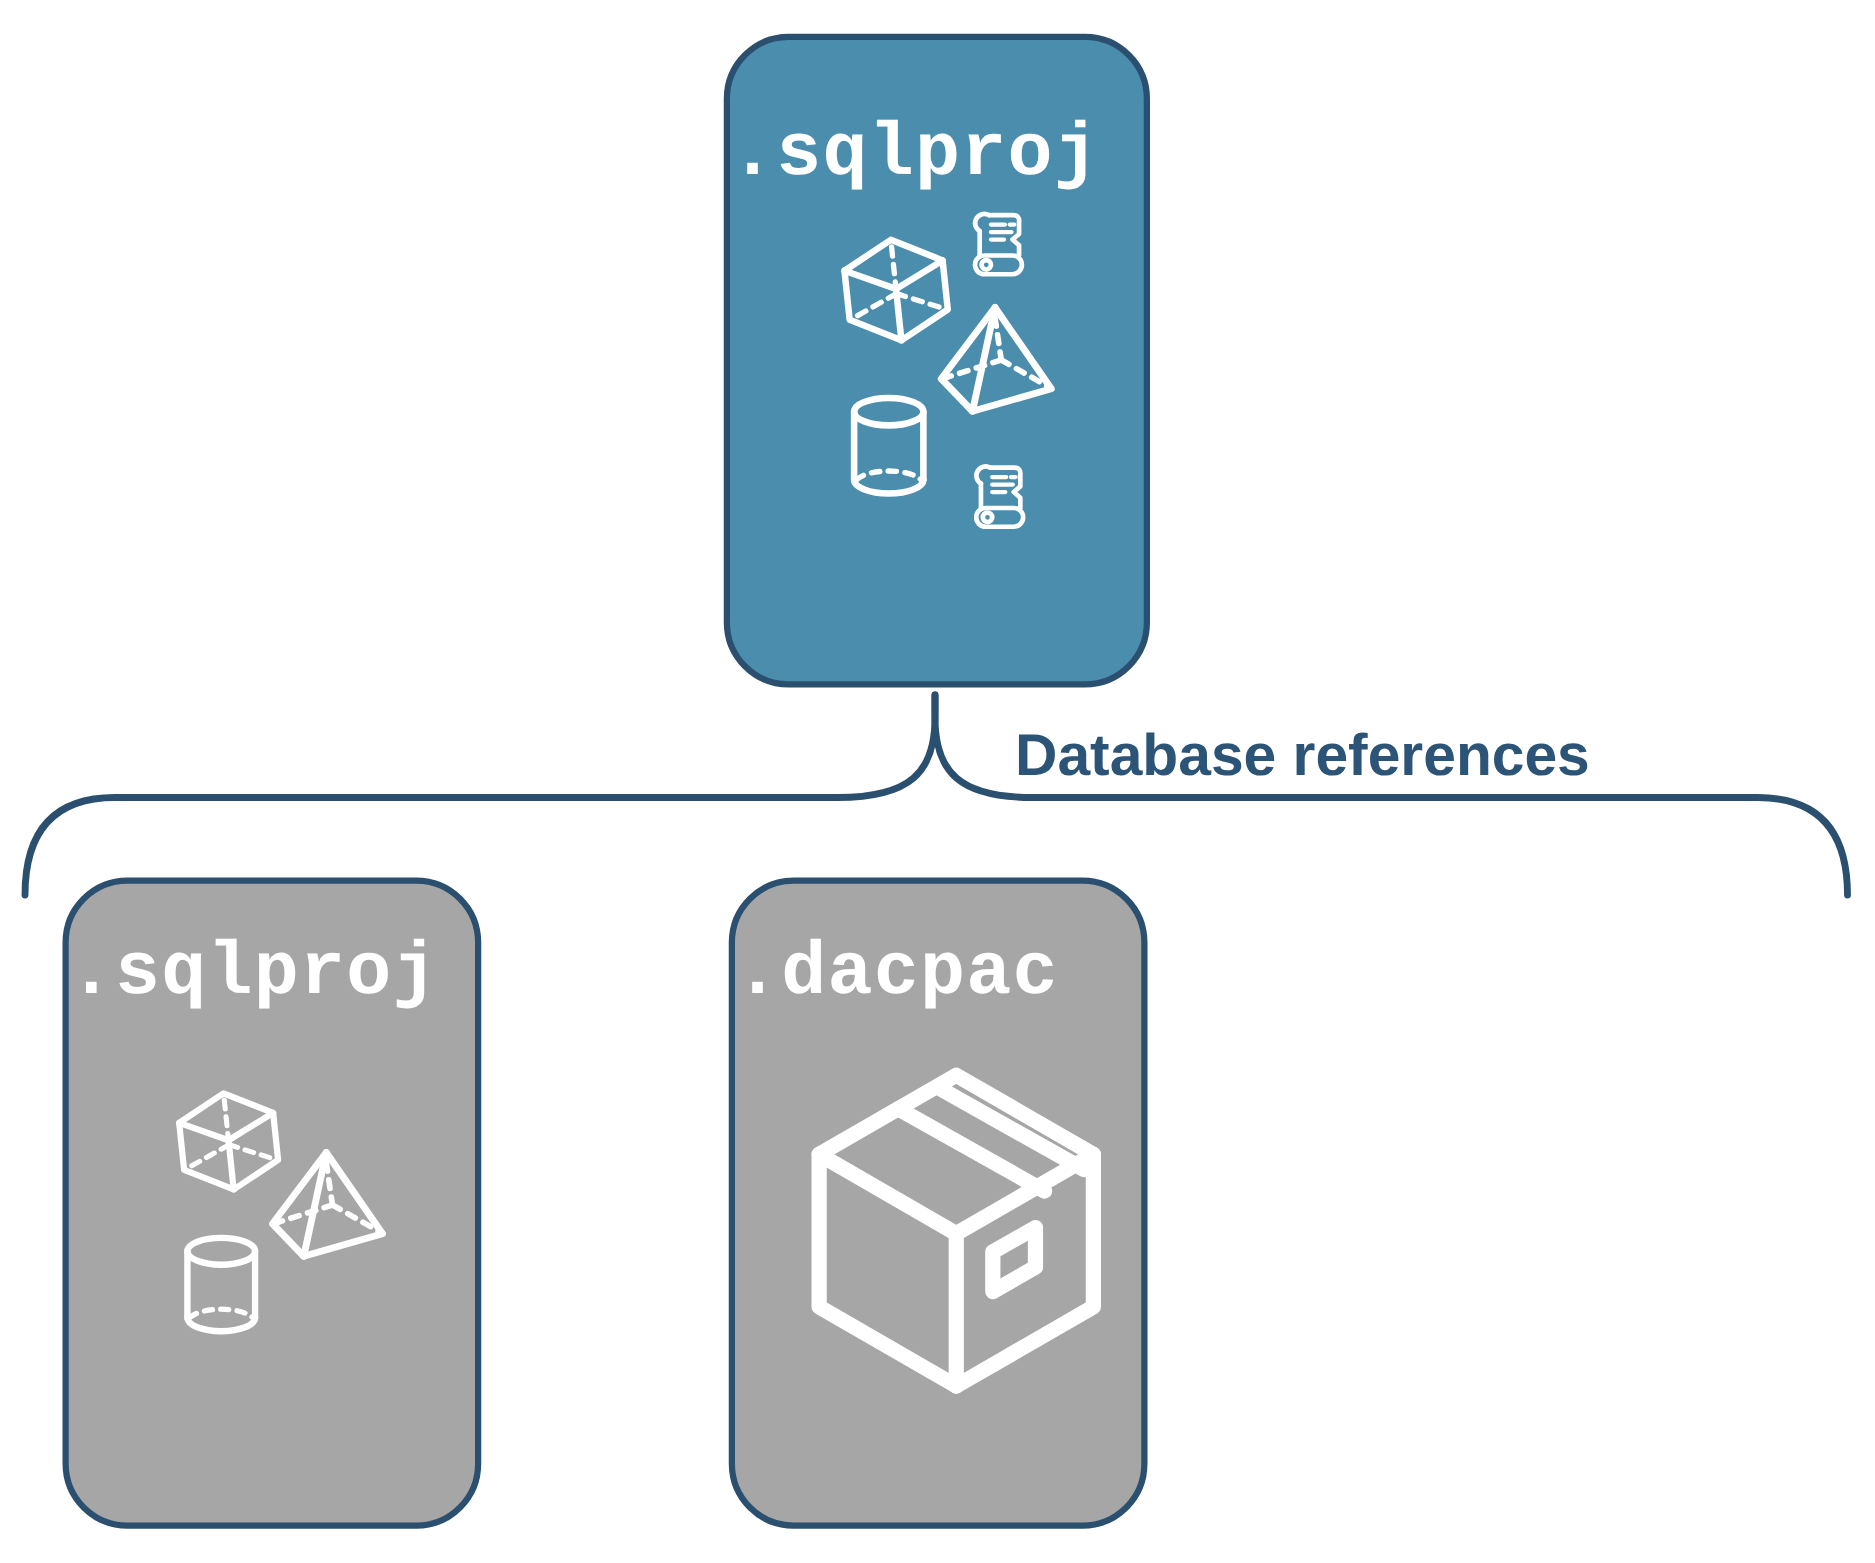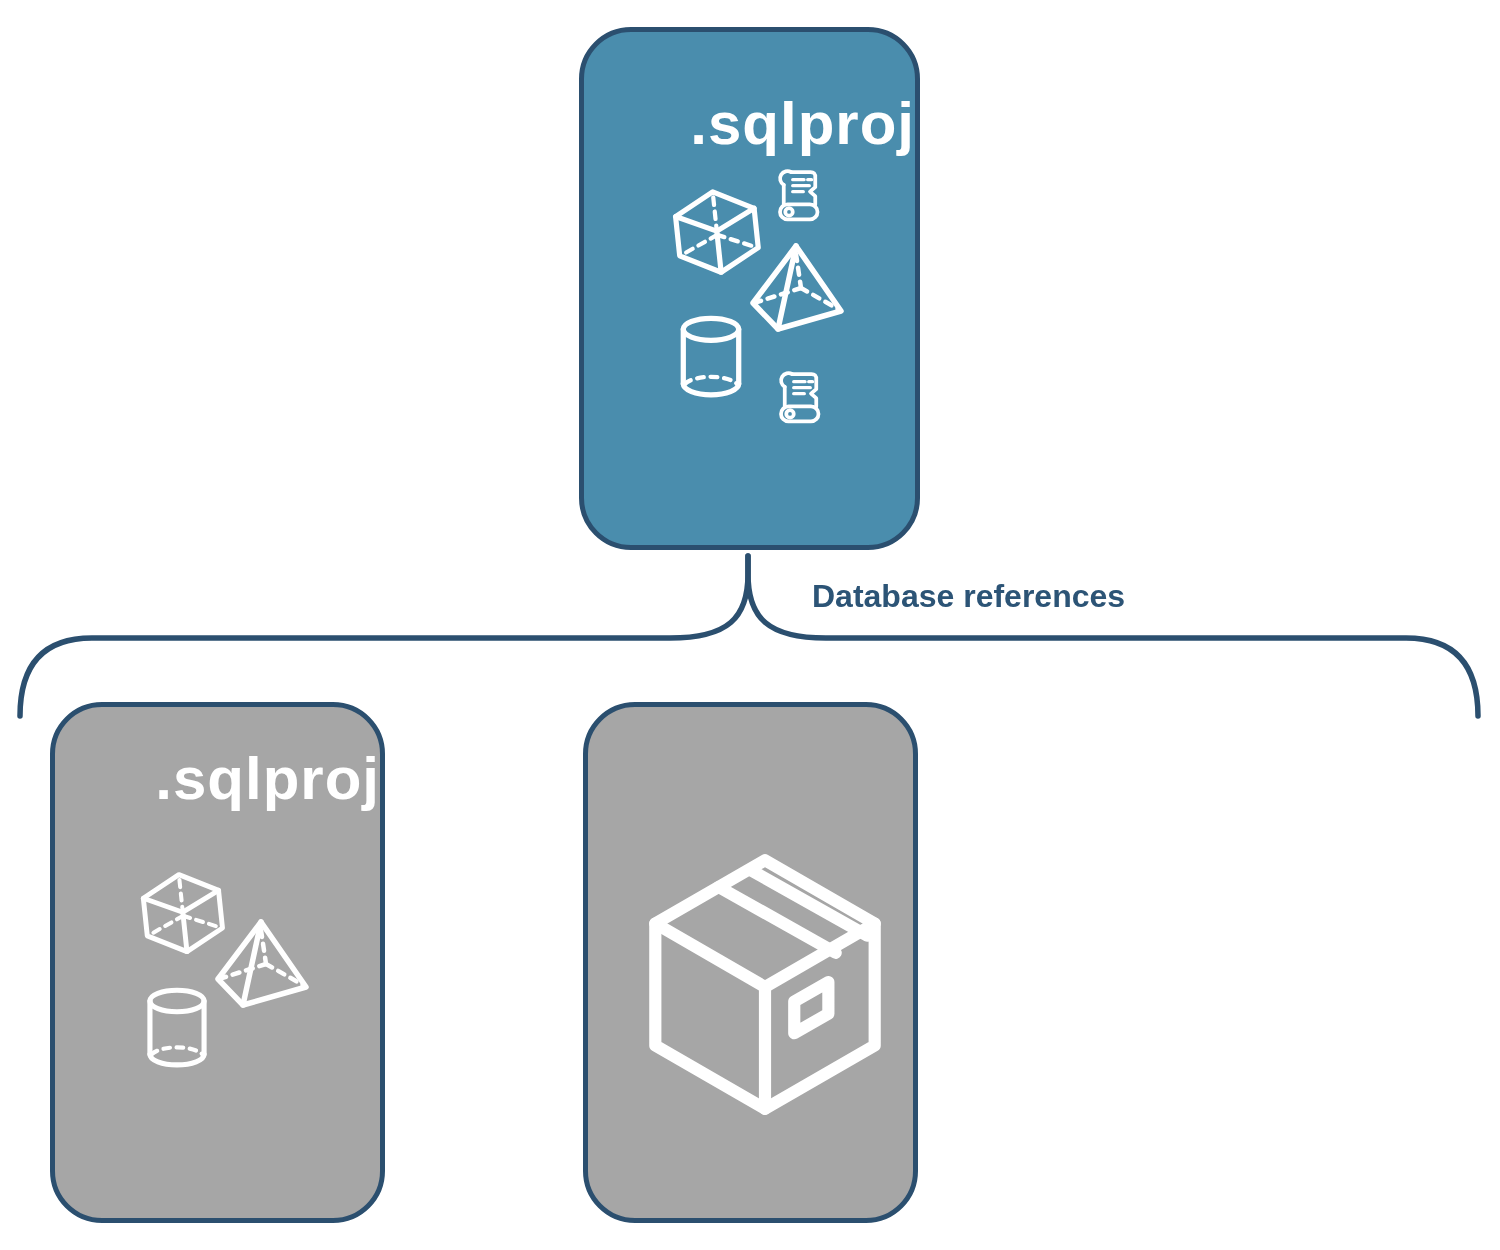--- a/index.html
+++ b/index.html
@@ -10,29 +10,29 @@
   .card{
     position:absolute;box-sizing:border-box;
     border:5px solid #2b4f6f;border-radius:52px;
   }
   .card-root{left:579px;top:27px;width:341px;height:523px;background:#4a8dad;}
   .card-child{top:702px;width:335px;height:521px;background:#a6a6a6;}
   .card-sqlproj{left:50px;}
   .card-dacpac{left:583px;}
   .card-nupkg{left:1117px;}
   .card-title{
-    margin:0;text-align:right;color:#ffffff;font-weight:bold;
-    font-size:60px;line-height:1;letter-spacing:1px;
+    margin:0;text-align:left;color:#ffffff;font-weight:bold;
+    font-size:60px;line-height:1;letter-spacing:1px;font-family:Liberation Mono, monospace;
   }
   .card-root .card-title{padding-top:62px;}
   .card-child .card-title{padding-top:42px;}
   .icon{position:absolute;}
   .edge-label{
     position:absolute;left:812px;top:580px;width:480px;
-    color:#2c5476;font-weight:bold;font-size:32px;line-height:1;white-space:nowrap;
+    color:#2c5476;font-weight:bold;font-size:47px;line-height:1;white-space:nowrap;
   }
   .connector{position:absolute;left:0;top:0;pointer-events:none;}
 </style>
 </head>
 <body>
 
 <div class="canvas">
 
   <svg width="0" height="0" style="position:absolute" aria-hidden="true">
     <defs>
@@ -147,19 +147,20 @@
       </svg>
     <svg class="icon" style="left:158px;top:210px" width="100" height="95" viewBox="0 0 100 95">
         <use href="#sym-pyramid"></use>
       </svg>
     <svg class="icon" style="left:88px;top:280px" width="68" height="84" viewBox="0 0 70 90">
         <use href="#sym-cylinder"></use>
       </svg>
   </div>
 
   <div class="card card-child card-dacpac">
+    <h2 class="card-title">.dacpac</h2>
     <svg class="icon" style="left:55px;top:141px" width="244" height="273" viewBox="0 0 100 112">
         <use href="#sym-package"></use>
       </svg>
   </div>
 
 
 </div>
 
 </body></html>

